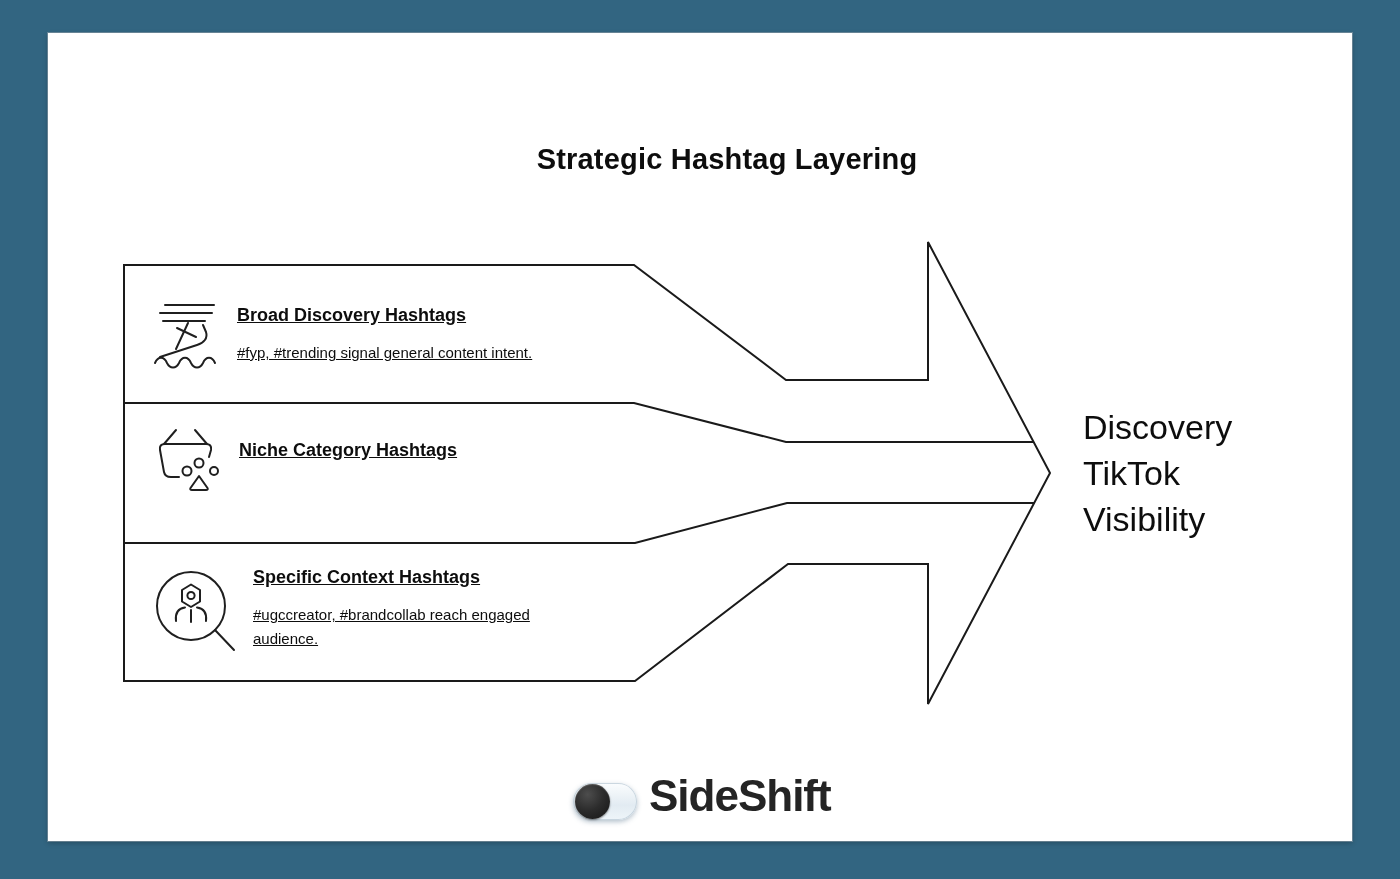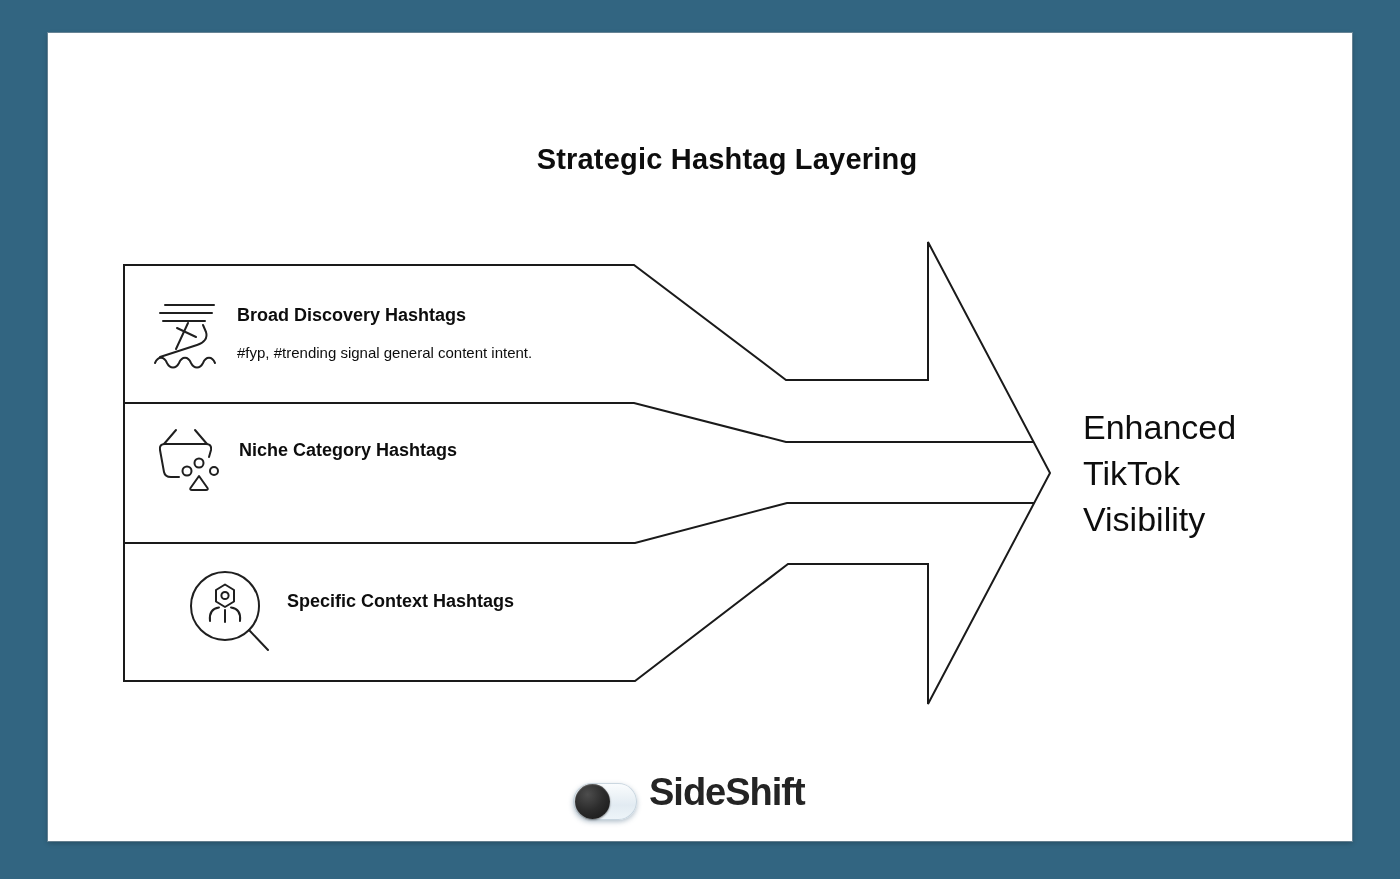--- a/index.html
+++ b/index.html
@@ -16,25 +16,25 @@
   }
   .main-title{
     position:absolute;left:27px;top:143px;width:1400px;
     text-align:center;font-size:29px;font-weight:bold;letter-spacing:.2px;
   }
   .diagram-svg{position:absolute;left:0;top:0;width:1400px;height:879px;}
   .diagram-svg path{fill:none;stroke:#1a1a1a;stroke-width:2;}
   .diagram-svg path.filled{fill:#ffffff;}
   .layer-row{
     position:absolute;left:124px;width:505px;
-    display:flex;align-items:center;box-sizing:border-box;padding-left:28px;
+    display:flex;align-items:center;box-sizing:border-box;padding-left:28px;text-decoration:underline;
   }
   .row-1{top:265px;height:138px;}
   .row-2{top:403px;height:108px;}
-  .row-3{top:543px;height:130px;margin-left:34px;}
+  .row-3{top:543px;height:130px;}
   .layer-icon{flex:none;margin-right:15px;}
   .layer-icon svg{display:block;}
   .layer-icon svg *{fill:none;stroke:#1f1f1f;stroke-width:2;stroke-linecap:round;stroke-linejoin:round;}
   .layer-text{min-width:0;}
   .layer-title{font-size:18px;font-weight:bold;line-height:24px;white-space:nowrap;margin-bottom:14px;}
   .layer-desc{font-size:15px;line-height:24px;white-space:pre-line;max-width:385px;}
   .nowrap .layer-desc{white-space:nowrap;}
   .outcome-label{
     position:absolute;left:1083px;top:404px;
     font-size:34px;line-height:46px;font-weight:400;white-space:pre-line;
@@ -45,21 +45,21 @@
     background:linear-gradient(180deg,#fbfdfe 0%,#e2ebf2 60%,#eef5f9 100%);
     box-shadow:0 2px 5px rgba(90,120,145,.45), inset 0 0 0 1px rgba(190,205,216,.8), inset 0 1px 1px #fff;
   }
   .toggle-knob{
     position:absolute;left:2px;top:1px;width:35px;height:35px;border-radius:50%;
     background:radial-gradient(circle at 36% 30%, #4d4d4d 0%, #2c2c2c 48%, #141414 100%);
     box-shadow:0 1px 2px rgba(0,0,0,.5), inset 0 1px 1px rgba(255,255,255,.18);
   }
   .brand-name{
     position:absolute;left:76px;top:-8px;
-    font-size:38px;font-weight:bold;letter-spacing:-1px;color:#242424;white-space:nowrap;
+    font-size:44px;font-weight:bold;letter-spacing:-1px;color:#242424;white-space:nowrap;
   }
 </style>
 </head>
 <body>
 
 <div class="panel"></div>
 
 <svg class="diagram-svg" viewBox="0 0 1400 879" xmlns="http://www.w3.org/2000/svg" aria-hidden="true">
   <path class="filled" d="M124 265 L634 265 L786 380 L928 380 L928 242 L1050 473 L928 704 L928 564 L788 564 L635 681 L124 681 Z"></path>
   <path d="M124 403 L634 403 L786 442 L1033.5 442"></path>
@@ -110,24 +110,26 @@
       <path d="M63 70 L82 90"></path>
       <path d="M39 24.5 L48 30 L48 41.5 L39 47 L30 41.5 L30 30 Z"></path>
       <circle cx="39" cy="35.5" r="3.6"></circle>
       <path d="M24 61 Q22.5 49 33 47.5"></path>
       <path d="M54 61 Q55.5 49 45 47.5"></path>
       <path d="M39 50 L39 62"></path>
     </svg>
   </span>
   <div class="layer-text">
     <div class="layer-title">Specific Context Hashtags</div>
+    <div class="layer-desc">#ugccreator, #brandcollab reach engaged
+audience.</div>
   </div>
 </div>
 
-<div class="outcome-label">Enhanced
+<div class="outcome-label">Discovery
 TikTok
 Visibility</div>
 
 <div class="footer-logo">
   <span class="toggle">
     <span class="toggle-knob"></span>
   </span>
   <span class="brand-name">SideShift</span>
 </div>
 

